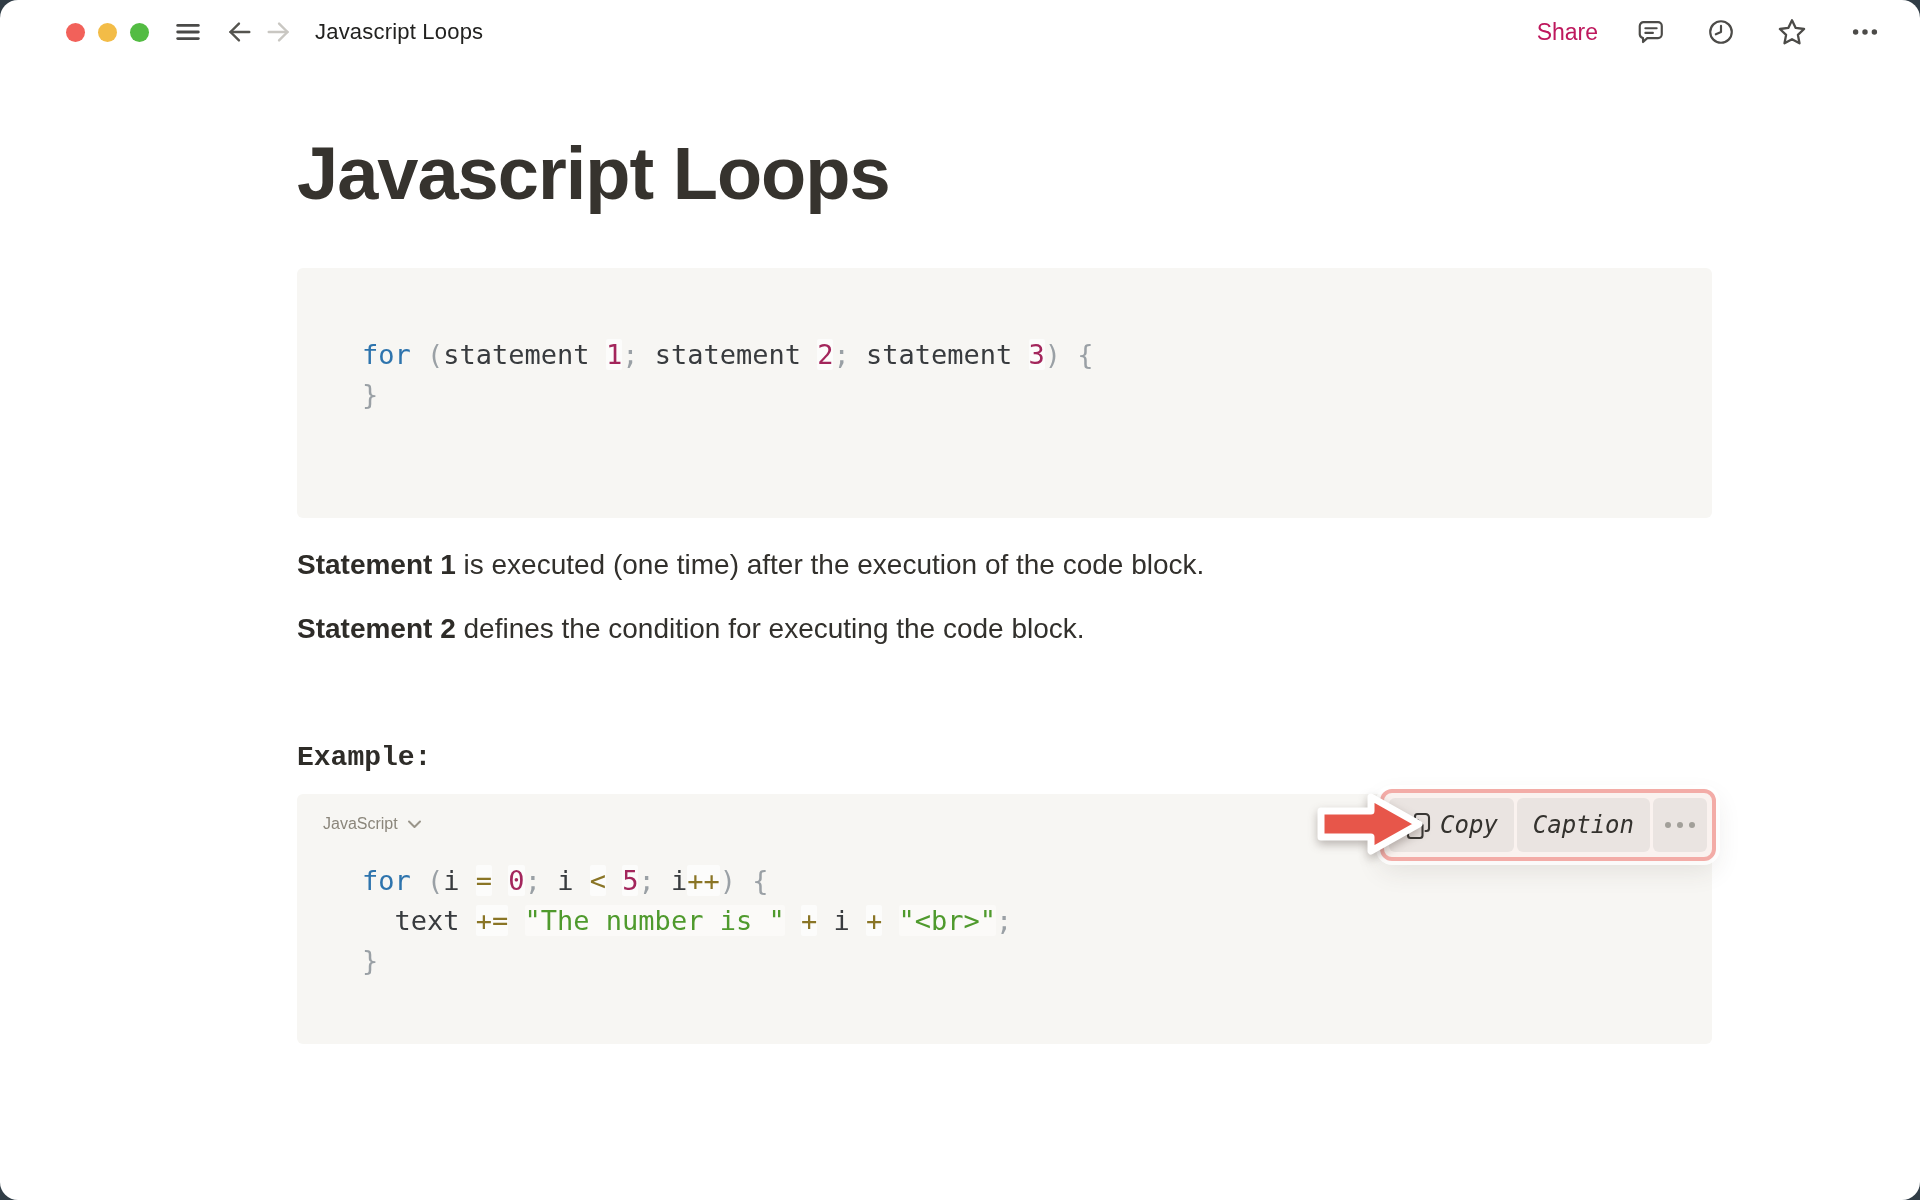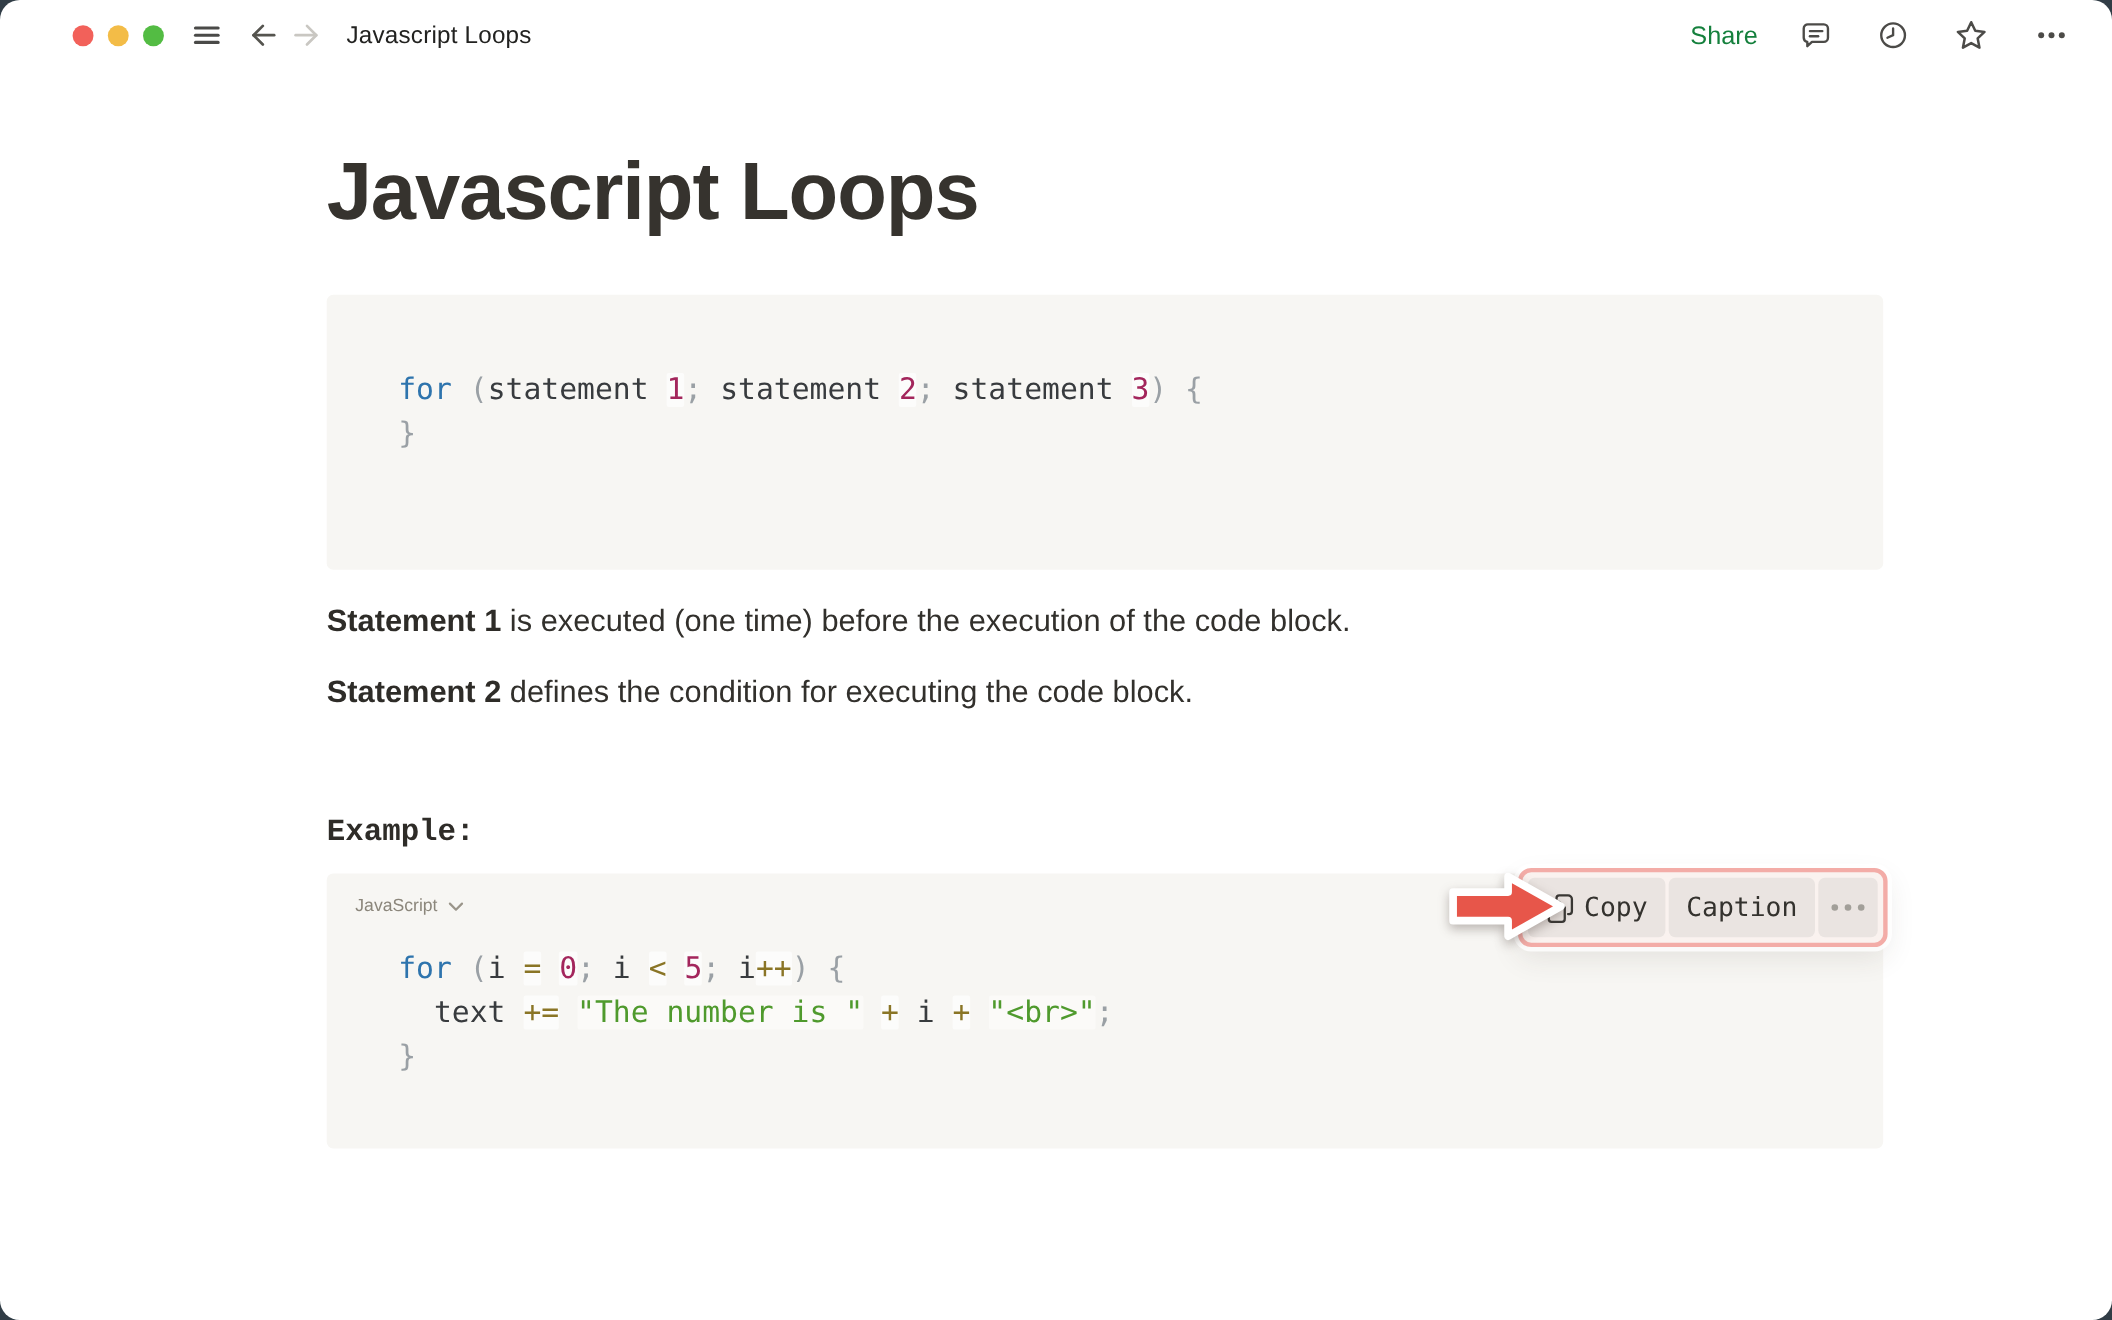--- a/index.html
+++ b/index.html
@@ -44,21 +44,21 @@
   .tb-icon svg{display:block;}
   .doc-title{
     margin-left:20px;
     font-size:22px;
     color:#222220;
     letter-spacing:.2px;
   }
   .tb-spacer{flex:1;}
   .share-label{
     font-size:23px;
-    color:#15803d;
+    color:#be185d;
     margin-right:12px;
   }
   .tb-right{display:flex;align-items:center;gap:40px;margin-left:26px;}
   
   .content{
     position:relative;
     width:1415px;
     margin-left:253px;
   }
   h1.page-title{
@@ -124,20 +124,21 @@
     top:-5px;right:-4px;
     height:72px;
     display:flex;
     align-items:stretch;
     gap:3px;
     padding:5px;
     background:var(--pink-fill);
     border:4px solid var(--pink-border);
     border-radius:12px;
     box-shadow:0 0 0 4px rgba(255,255,255,.8), 0 10px 26px rgba(60,45,40,.10);
+    font-style:italic;
   }
   .tb-btn{
     display:flex;
     align-items:center;
     justify-content:center;
     gap:8px;
     background:var(--btn-bg);
     border-radius:6px;
     font-size:24px;
     color:#34322e;
@@ -239,21 +240,21 @@
   <div class="content">
 
     <h1 class="page-title">Javascript Loops</h1>
 
     <div class="code-block">
         <div class="code-line"><span class="tok-kw">for</span><span class="tok-plain"> </span><span class="tok-pun">(</span><span class="tok-plain">statement </span><span class="tok-num">1</span><span class="tok-pun">;</span><span class="tok-plain"> statement </span><span class="tok-num">2</span><span class="tok-pun">;</span><span class="tok-plain"> statement </span><span class="tok-num">3</span><span class="tok-pun">)</span><span class="tok-plain"> </span><span class="tok-pun">{</span></div>
         <div class="code-line"><span class="tok-pun">}</span></div>
       </div>
 
     <div class="paragraphs">
-      <p><b>Statement 1</b><span> is executed (one time) before the execution of the code block.</span></p>
+      <p><b>Statement 1</b><span> is executed (one time) after the execution of the code block.</span></p>
       <p><b>Statement 2</b><span> defines the condition for executing the code block.</span></p>
     </div>
 
     <div class="example-label">Example:</div>
 
     <div class="code-block second">
       <div class="lang-selector">
         <span>JavaScript</span>
         <svg width="15" height="10" viewBox="0 0 15 10">
           <polyline points="2,2.5 7.5,8 13,2.5" fill="none" stroke="#9a958a" stroke-width="2" stroke-linecap="round" stroke-linejoin="round"></polyline>

